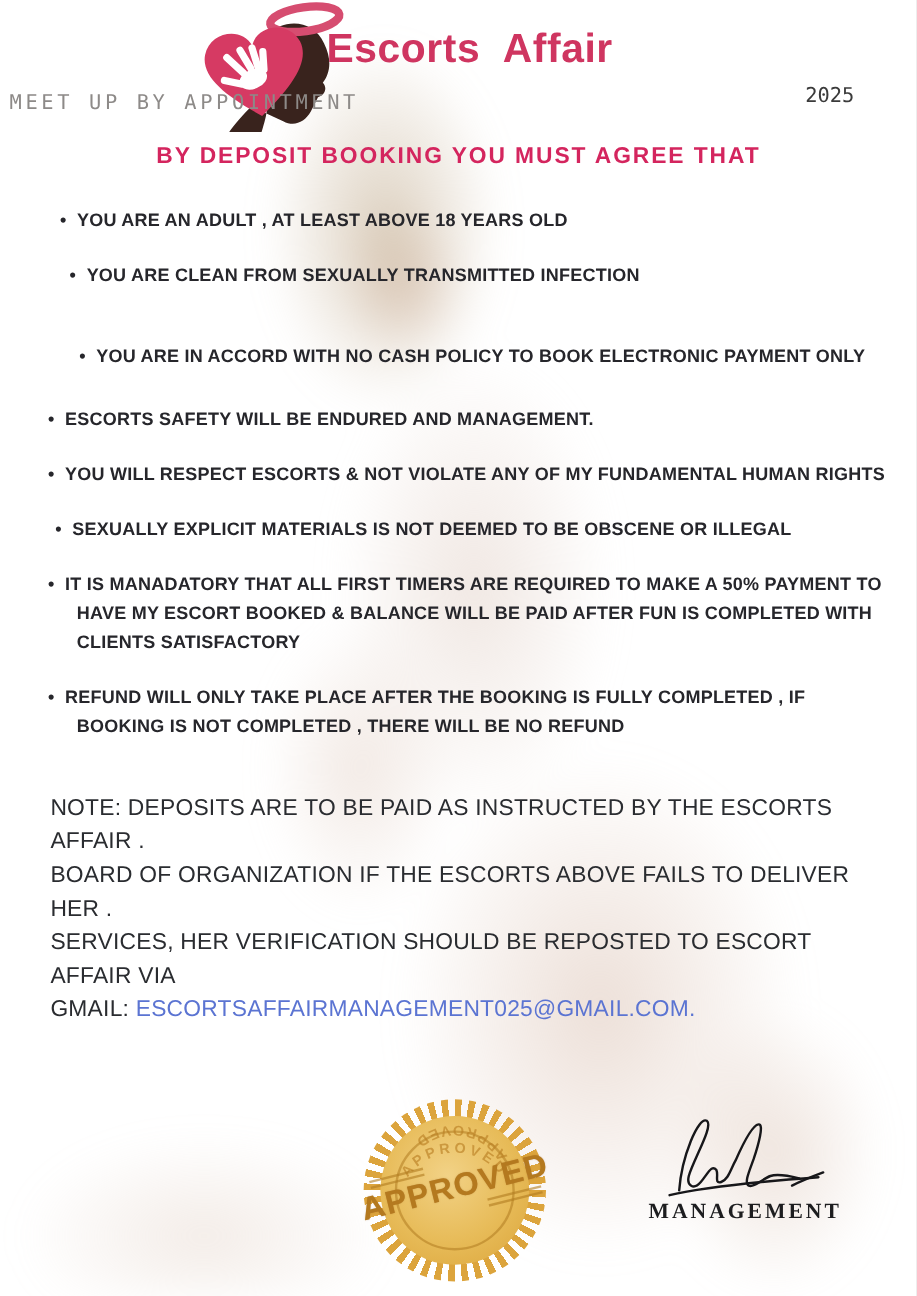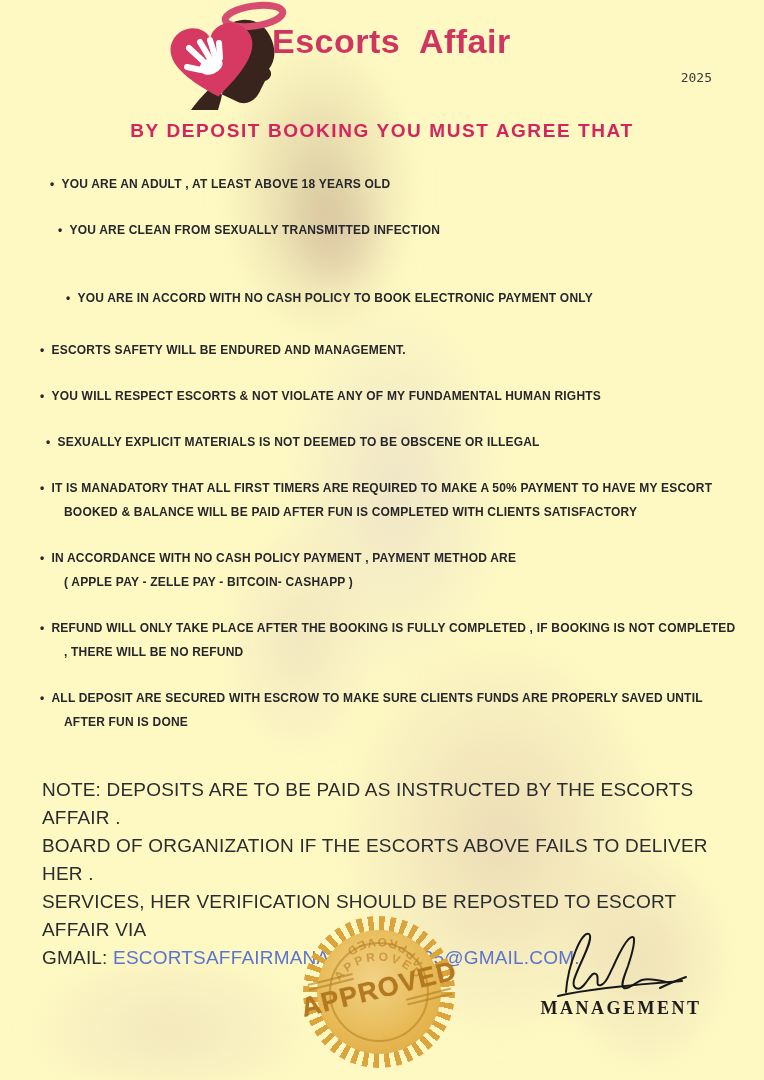--- a/index.html
+++ b/index.html
@@ -1,19 +1,19 @@
 <!DOCTYPE html>
 <html><head>
 <meta charset="utf-8">
 <style>
   * { margin:0; padding:0; box-sizing:border-box; }
   html,body { background:#cfcdcb; }
   .page {
     position:relative; width:764px; height:1080px; overflow:hidden;
-    background:#fef9c3;
+    background:#ffffff;
     font-family:"Liberation Sans", sans-serif;
   }
   
   .bg-photo {
     position:absolute; inset:0; pointer-events:none;
     background:
       radial-gradient(ellipse 140px 220px at 320px 190px, rgba(187,163,130,.50), transparent 70%),
       radial-gradient(ellipse 75px 95px  at 335px 235px, rgba(215,186,168,.55), transparent 70%),
       radial-gradient(ellipse 160px 270px at 395px 490px, rgba(228,212,203,.55), transparent 72%),
       radial-gradient(ellipse 110px 170px at 300px 640px, rgba(223,201,188,.40), transparent 72%),
@@ -31,31 +31,31 @@
     color:#cf3560;
   }
   .tagline {
     position:absolute; left:8px; top:76px;
     font-family:"DejaVu Sans Mono", monospace;
     font-size:17px; letter-spacing:3px; color:#8d8a88;
   }
   .year {
     position:absolute; right:52px; top:70px;
     font-family:"DejaVu Sans Mono", monospace;
-    font-size:13px; color:#3b3b3b;
+    font-size:17px; color:#3b3b3b;
   }
   .agree-heading {
     position:absolute; left:0; right:0; top:120px; text-align:center;
     font-size:19px; font-weight:bold; letter-spacing:1.6px; color:#d4255e;
   }
   
   ul.terms { position:relative; z-index:2; margin:14px 26px 0 40px; }
   ul.terms li {
     list-style:none; padding-left:24px; text-indent:-24px;
-    font-size:12px; font-weight:bold; letter-spacing:.2px;
+    font-size:15px; font-weight:bold; letter-spacing:.2px;
     color:#26262b; line-height:24px; margin-bottom:22px;
     white-space:pre-line;
   }
   ul.terms li::before { content:"\2022\00a0\00a0"; }
   ul.terms li:nth-child(1){ margin-left:10px; }
   ul.terms li:nth-child(2){ margin-left:18px; }
   ul.terms li:nth-child(3){ margin-left:26px; margin-bottom:28px;margin-top:44px; }
   ul.terms li:nth-child(6){ margin-left:6px; }
   
   .note {
@@ -118,36 +118,34 @@
       <g stroke="#ffffff" stroke-width="6" stroke-linecap="round" fill="#ffffff">
         <ellipse cx="53" cy="66" rx="12" ry="8" transform="rotate(-22 53 66)" stroke="none"></ellipse>
         <path d="M45,61 L31,48" fill="none"></path>
         <path d="M51,57 L42,42" fill="none"></path>
         <path d="M57,56 L52,40" fill="none"></path>
         <path d="M62,58 L61,43" fill="none"></path>
         <path d="M43,70 L29,67" fill="none"></path>
       </g>
     </svg>
     <div class="brand-title">Escorts Affair</div>
+    <div class="tagline">MEET UP BY APPOINTMENT</div>
     <div class="year">2025</div>
     <div class="agree-heading">BY DEPOSIT BOOKING YOU MUST AGREE THAT</div>
   </div>
 
   <ul class="terms">
     <li>YOU ARE AN ADULT , AT LEAST ABOVE 18 YEARS OLD</li>
     <li>YOU ARE CLEAN FROM SEXUALLY  TRANSMITTED INFECTION</li>
     <li>YOU ARE IN ACCORD WITH NO CASH POLICY TO BOOK ELECTRONIC PAYMENT ONLY</li>
     <li>ESCORTS SAFETY WILL BE ENDURED AND MANAGEMENT.</li>
     <li>YOU WILL RESPECT ESCORTS &amp; NOT VIOLATE ANY OF MY FUNDAMENTAL HUMAN RIGHTS</li>
     <li>SEXUALLY EXPLICIT MATERIALS IS NOT DEEMED TO BE OBSCENE OR ILLEGAL</li>
     <li>IT IS MANADATORY THAT ALL FIRST TIMERS ARE REQUIRED TO MAKE A 50%  PAYMENT TO HAVE MY ESCORT BOOKED &amp; BALANCE WILL BE PAID AFTER FUN IS COMPLETED WITH CLIENTS SATISFACTORY</li>
-    <li>IN ACCORDANCE WITH NO CASH POLICY PAYMENT , PAYMENT METHOD ARE
-( APPLE PAY - ZELLE PAY - BITCOIN- CASHAPP )</li>
     <li>REFUND WILL ONLY TAKE PLACE AFTER THE BOOKING IS FULLY COMPLETED , IF BOOKING IS NOT COMPLETED , THERE WILL BE NO REFUND</li>
-    <li>ALL DEPOSIT ARE SECURED WITH ESCROW TO MAKE SURE CLIENTS FUNDS ARE PROPERLY SAVED UNTIL AFTER FUN IS DONE</li>
   </ul>
 
   <div class="note">
     <div>NOTE: DEPOSITS ARE TO BE PAID AS INSTRUCTED BY THE ESCORTS AFFAIR .</div>
     <div>BOARD OF ORGANIZATION IF THE ESCORTS ABOVE FAILS TO DELIVER HER .</div>
     <div>SERVICES, HER VERIFICATION SHOULD BE REPOSTED TO ESCORT AFFAIR VIA</div>
     <div>
       <span>GMAIL:</span>
       <span class="email">ESCORTSAFFAIRMANAGEMENT025@GMAIL.COM.</span>
     </div>

